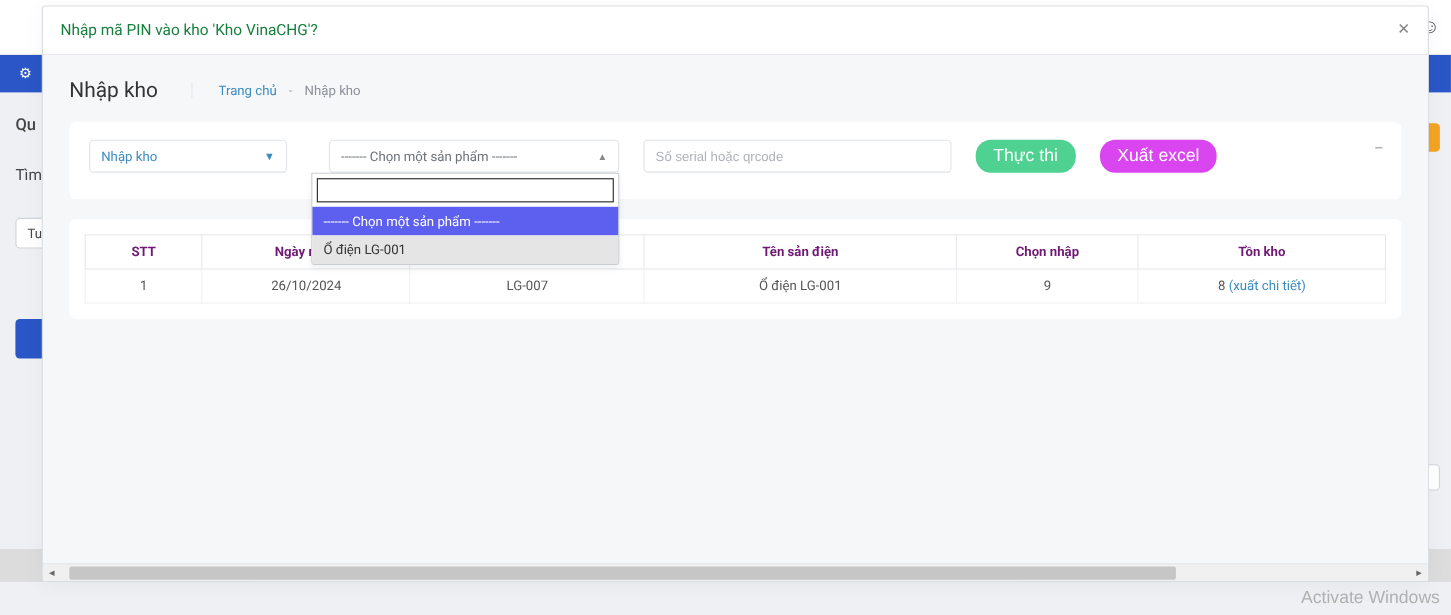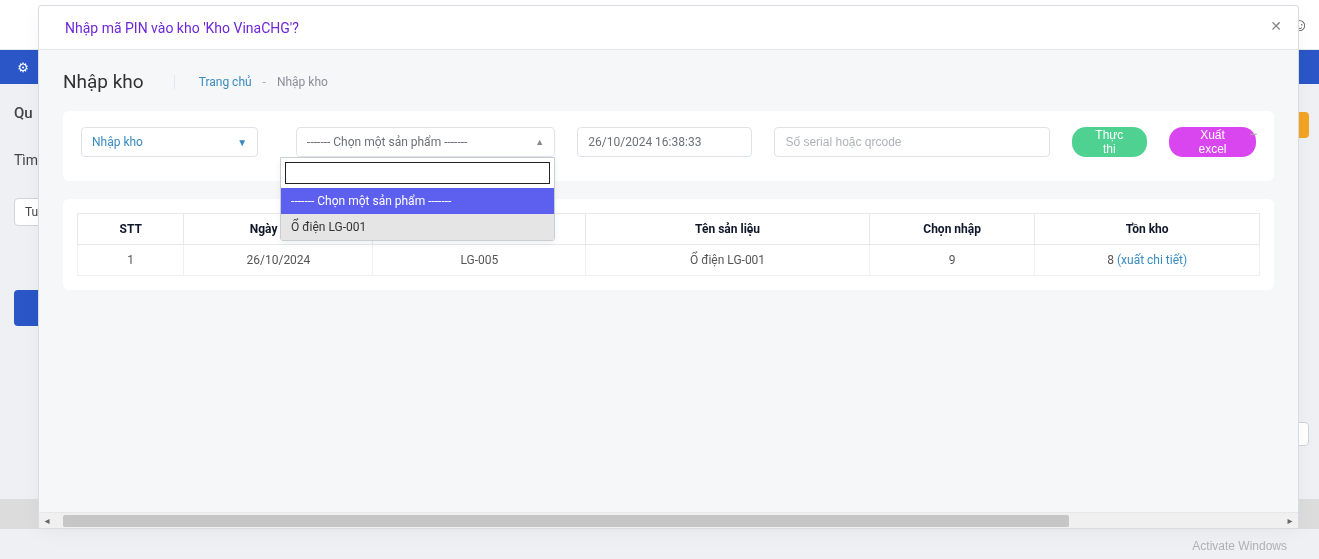--- a/index.html
+++ b/index.html
@@ -98,24 +98,24 @@
     .bg-right-box {
       position: absolute;
       top: 422px; right: 10px;
       width: 18px; height: 24px;
       border: 1px solid #cfd4da;
       border-radius: 4px;
       background: #fff;
     }
     .activate {
       position: absolute;
-      right: 32px;
+      right: 10px;
       bottom: 6px;
       color: #b0b0b0;
-      font-size: 12px;
+      font-size: 16px;
       font-family: "Segoe UI Light", "Segoe UI", Arial, sans-serif;
       font-weight: 300;
       pointer-events: none;
     }
 
     
     .modal {
       position: absolute;
       top: 5px;
       left: 38px;
@@ -131,22 +131,21 @@
     .modal-header {
       height: 44px;
       display: flex;
       align-items: center;
       padding: 0 16px;
       border-bottom: 1px solid #e5e7eb;
       position: relative;
     }
     .modal-title {
       font-size: 14px;
-      color: #6d28d9;
-      margin-left: 10px;
+      color: #15803d;
     }
     .modal-close {
       position: absolute;
       right: 10px;
       top: 8px;
       width: 24px; height: 24px;
       display: flex;
       align-items: center;
       justify-content: center;
       color: #888;
@@ -289,42 +288,42 @@
       width: 100%;
       color: #333;
     }
     .ctrl-serial input::placeholder { color: #aeb3b9; }
     .btn {
       height: 30px;
       border: none;
       border-radius: 14px;
       padding: 0 16px;
       color: #fff;
-      font-size: 12px;
+      font-size: 16px;
       cursor: pointer;
     }
     .btn-green { background: #4fd191; }
     .btn-teal { background: #d946ef; }
 
     .table-panel {
       background: #fff;
       border-radius: 6px;
       padding: 14px;
     }
     table.data {
       width: 100%;
       border-collapse: collapse;
       font-size: 12px;
     }
     table.data th {
       border: 1px solid #e6e8ec;
       background: #fff;
       padding: 8px 6px;
       font-weight: 700;
-      color: #0f172a;
+      color: #701a75;
       text-align: center;
     }
     table.data td {
       border: 1px solid #eef0f3;
       padding: 8px 6px;
       text-align: center;
       color: #555;
     }
     .lnk { color: #3a8bc0; cursor: pointer; }
 
@@ -420,50 +419,47 @@
           </div>
           <div class="combo-drop">
             <div class="combo-search">
               <input type="text" style="">
             </div>
             <div class="combo-opt sel">------- Chọn một sản phẩm -------</div>
             <div class="combo-opt hov">Ổ điện LG-001</div>
           </div>
         </div>
 
-        <div class="ctrl ctrl-date">
-          <span>26/10/2024 16:38:33</span>
-        </div>
 
         <div class="ctrl ctrl-serial">
           <input type="text" placeholder="Số serial hoặc qrcode" style="">
         </div>
 
         <button class="btn btn-green">Thực thi</button>
         <button class="btn btn-teal">Xuất excel</button>
       </div>
     </div>
 
     <div class="table-panel">
       <table class="data">
         <thead>
           <tr>
             <th style="width:9%">STT</th>
             <th style="width:16%">Ngày nhập</th>
             <th style="width:18%">Mã sản phẩm</th>
-            <th style="width:24%">Tên sản liệu</th>
+            <th style="width:24%">Tên sản điện</th>
             <th style="width:14%">Chọn nhập</th>
             <th>Tồn kho</th>
           </tr>
         </thead>
         <tbody>
           <tr>
             <td>1</td>
             <td>26/10/2024</td>
-            <td>LG-005</td>
+            <td>LG-007</td>
             <td>Ổ điện LG-001</td>
             <td>9</td>
             <td>
               <span>8</span>
               <span class="lnk">(xuất chi tiết)</span>
             </td>
           </tr>
         </tbody>
       </table>
     </div>

